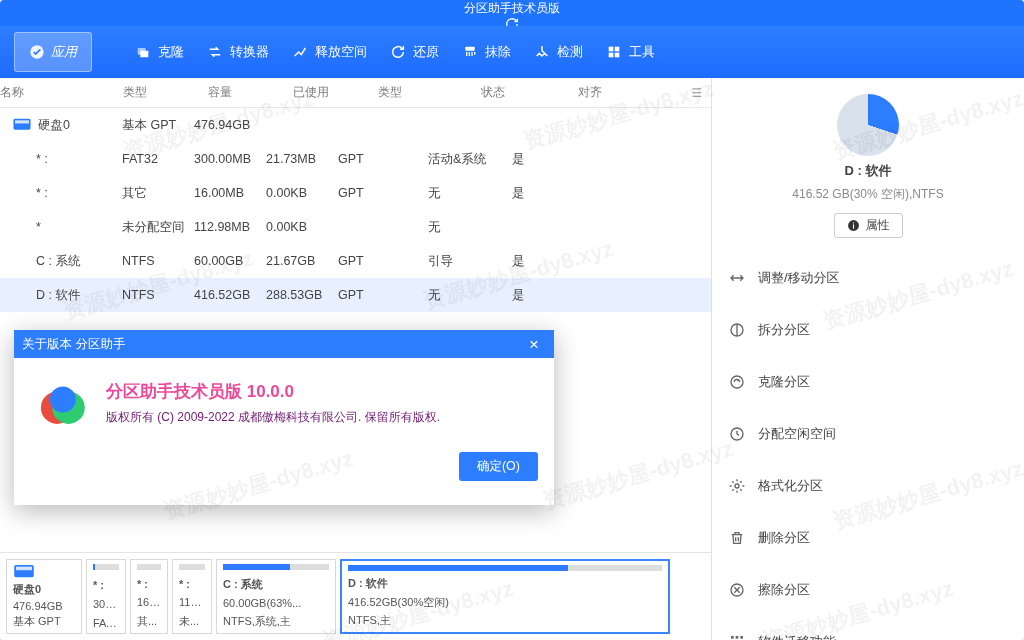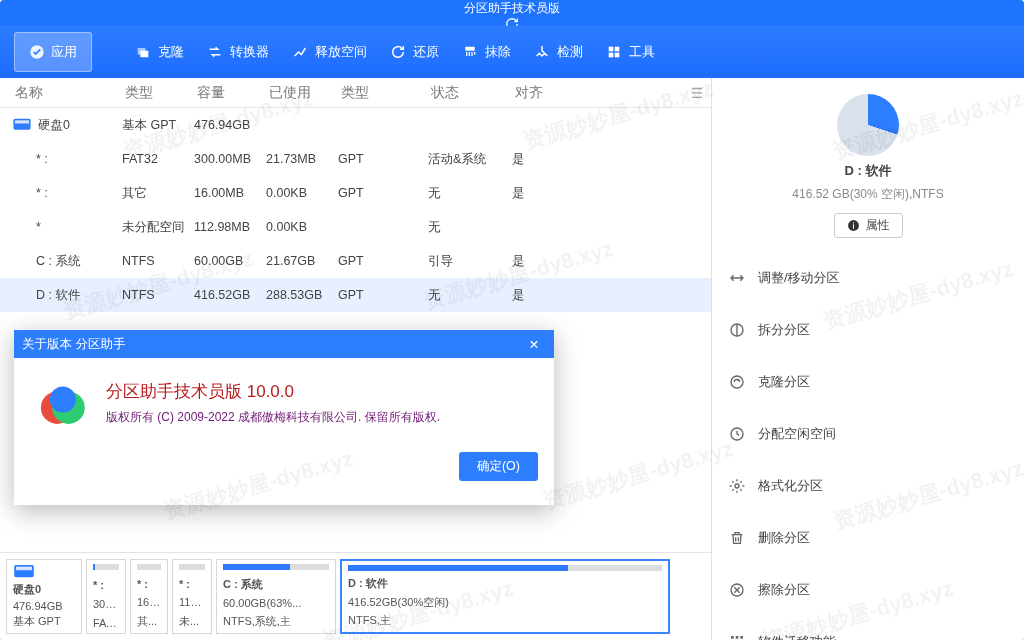--- a/index.html
+++ b/index.html
@@ -6,29 +6,29 @@
   body { width: 1024px; height: 640px; background: #f3f3f3; overflow: hidden; position: relative; }
 
   .window { width: 1024px; height: 640px; background: #fff; display: flex; flex-direction: column; border-radius: 4px; overflow: hidden; box-shadow: 0 0 6px rgba(0,0,0,.15); }
 
   .titlebar { height: 26px; background: #1e73ff; display:flex; align-items:center; padding: 0 6px; color:#fff; font-size:12px;flex-direction:column; }
   .titlebar .tb-logo { width:16px; height:16px; margin-right:6px; }
   .titlebar .tb-title { flex:1; }
   .titlebar .tb-btn { width:26px; height:24px; display:flex; align-items:center; justify-content:center; cursor:pointer; }
 
   .toolbar { height:52px; background: linear-gradient(#2d7dff, #1e6cff); display:flex; align-items:center; padding:0 4px; gap:2px; }
-  .tool-apply { background: rgba(255,255,255,.25); border:1px solid rgba(255,255,255,.4); border-radius:3px; padding:10px 14px; display:flex; align-items:center; gap:6px; color:#fff; font-size:13px; margin-left:10px; margin-right:30px; }
+  .tool-apply { background: rgba(255,255,255,.25); border:1px solid rgba(255,255,255,.4); border-radius:3px; padding:10px 14px; display:flex; align-items:center; gap:6px; color:#fff; font-size:13px; margin-left:10px; margin-right:30px;font-style:italic; }
   .tool-item { display:flex; align-items:center; gap:6px; color:#fff; font-size:13px; padding:6px 10px; cursor:pointer; }
   .tool-ico { width:18px; height:18px; display:flex; align-items:center; justify-content:center; }
 
   .body { flex:1; display:flex; overflow:hidden; }
 
   .main { flex:1; display:flex; flex-direction:column; border-right:1px solid #e0e0e0; overflow:hidden; }
 
-  .cols { height:30px; border-bottom:1px solid #e7e7e7; display:flex; font-size:14px; color:#7a7a7a; align-items:center; padding-left:15px; }
+  .cols { height:30px; border-bottom:1px solid #e7e7e7; display:flex; font-size:12px; color:#7a7a7a; align-items:center; padding-left:0;gap:13px; }
   .cols span { display:block; }
   .c-name{width:110px;} .c-type{width:72px;} .c-cap{width:72px;} .c-used{width:72px;} .c-type2{width:90px;} .c-stat{width:84px;} .c-align{width:50px;}
   .c-hamb{ margin-left:auto; width:28px; text-align:center; color:#a8a8a8; cursor:pointer; }
 
   .rows { flex:1; overflow:auto; font-size:12.5px; color:#444; }
   .row { display:flex; align-items:center; height:34px; padding-left:12px; }
   .row.disk { font-weight:500; }
   .row.sel { background:#e8f0ff; }
   .r-name{width:110px; display:flex; align-items:center; gap:6px;} .r-type{width:72px;} .r-cap{width:72px;} .r-used{width:72px;} .r-type2{width:90px;} .r-stat{width:84px;} .r-align{width:50px;}
 
@@ -51,21 +51,21 @@
   .side .attr-btn{ margin-top:4px; border:1px solid #ccc; border-radius:3px; padding:3px 12px; font-size:12px; display:flex; align-items:center; gap:6px; cursor:pointer; }
   .side .ops { margin-top:10px; display:flex; flex-direction:column; gap:16px; }
   .side .op { display:flex; align-items:center; gap:12px; height:36px; cursor:pointer; }
   .op-ico{ width:18px; height:18px; display:flex; align-items:center; justify-content:center; color:#666;}
 
   .modal { position:absolute; left:14px; top:330px; width:540px; background:#fff; box-shadow:0 6px 24px rgba(0,0,0,.28); display:flex; flex-direction:column; }
   .modal .m-title { background:#2d7dff; color:#fff; height:28px; display:flex; align-items:center; padding:0 8px; font-size:12.5px; }
   .modal .m-title .mclose{ margin-left:auto; cursor:pointer; width:24px; text-align:center; }
   .modal .m-body { padding:22px 22px 10px; display:flex; gap:18px; align-items:flex-start; }
   .m-logo { width:52px; height:52px; }
-  .m-text .mt-h { font-size:17px; font-weight:400; color:#b91c1c; margin-bottom:6px; }
+  .m-text .mt-h { font-size:17px; font-weight:700; color:#ec4899; margin-bottom:6px; }
   .m-text .mt-c { font-size:12px; color:#701a75; }
   .modal .m-foot { display:flex; justify-content:flex-end; padding:10px 16px 24px; }
   .m-ok { background:#2d7dff; color:#fff; border:none; border-radius:3px; padding:6px 18px; font-size:12.5px; cursor:pointer; }
 
   .wm { position:absolute; color:rgba(0,0,0,.05); font-size:22px; font-weight:600; transform:rotate(-16deg); pointer-events:none; white-space:nowrap; }
 </style>
 </head>
 <body>
 
 <div class="window">

